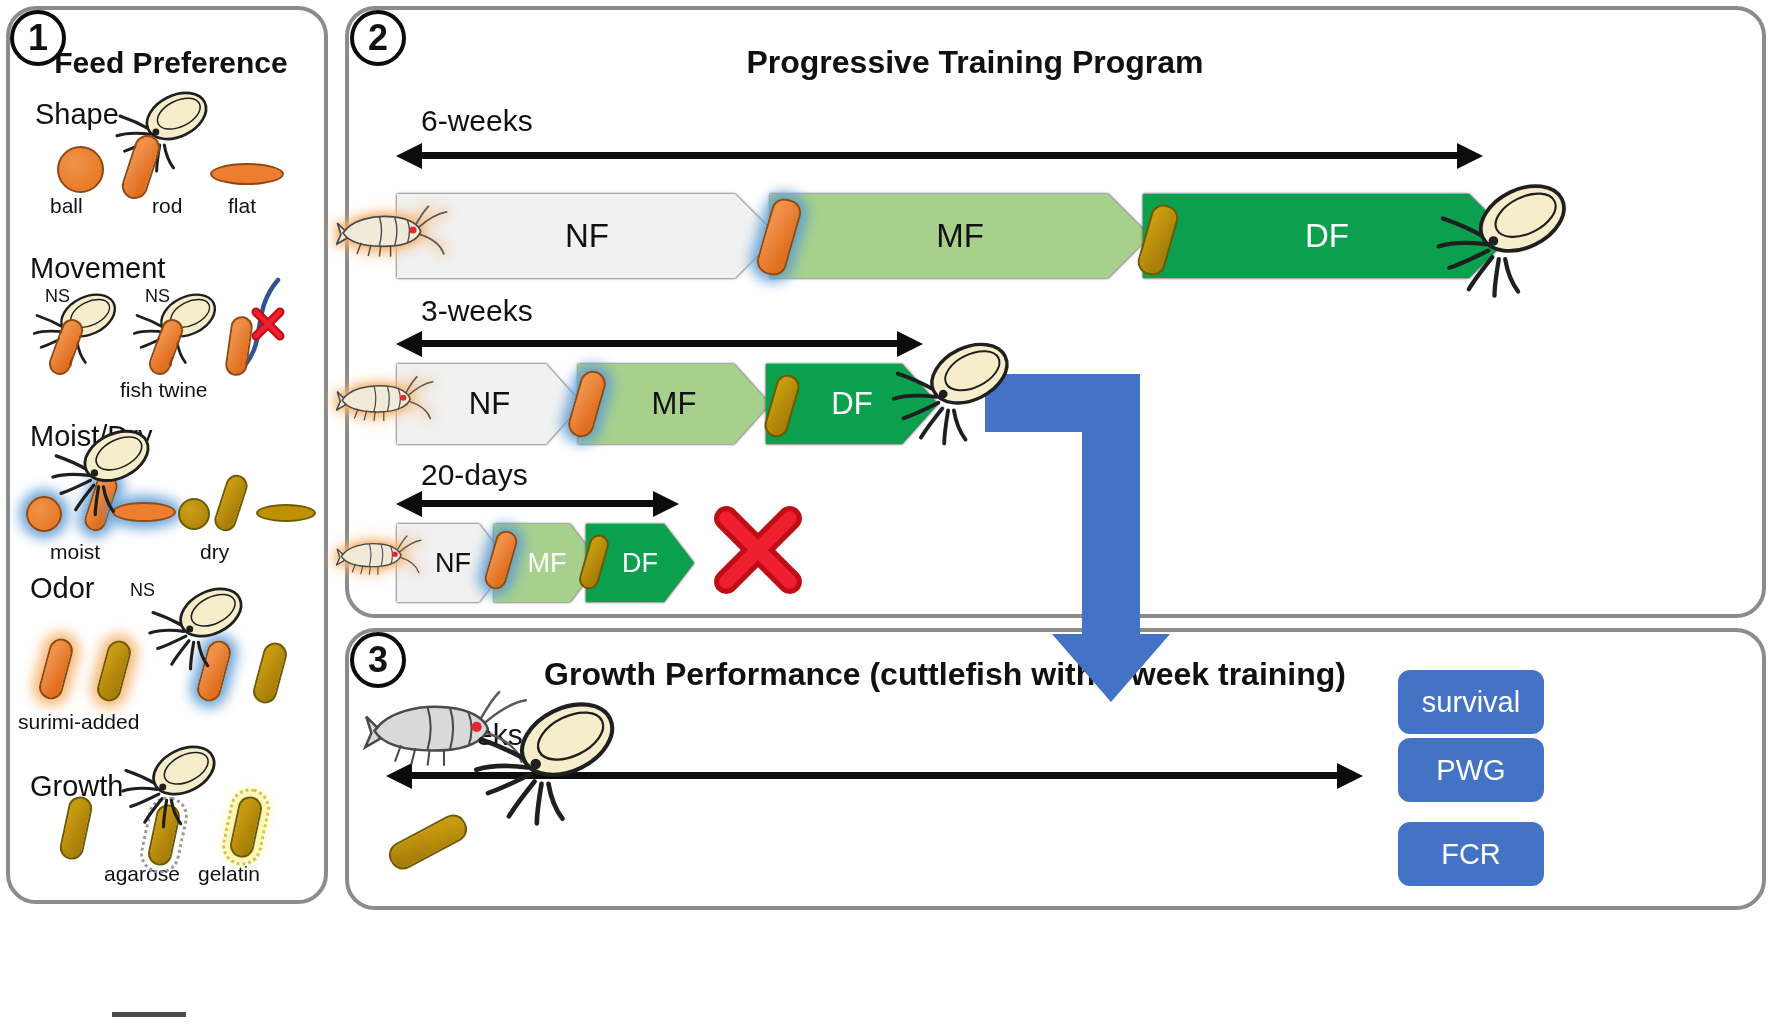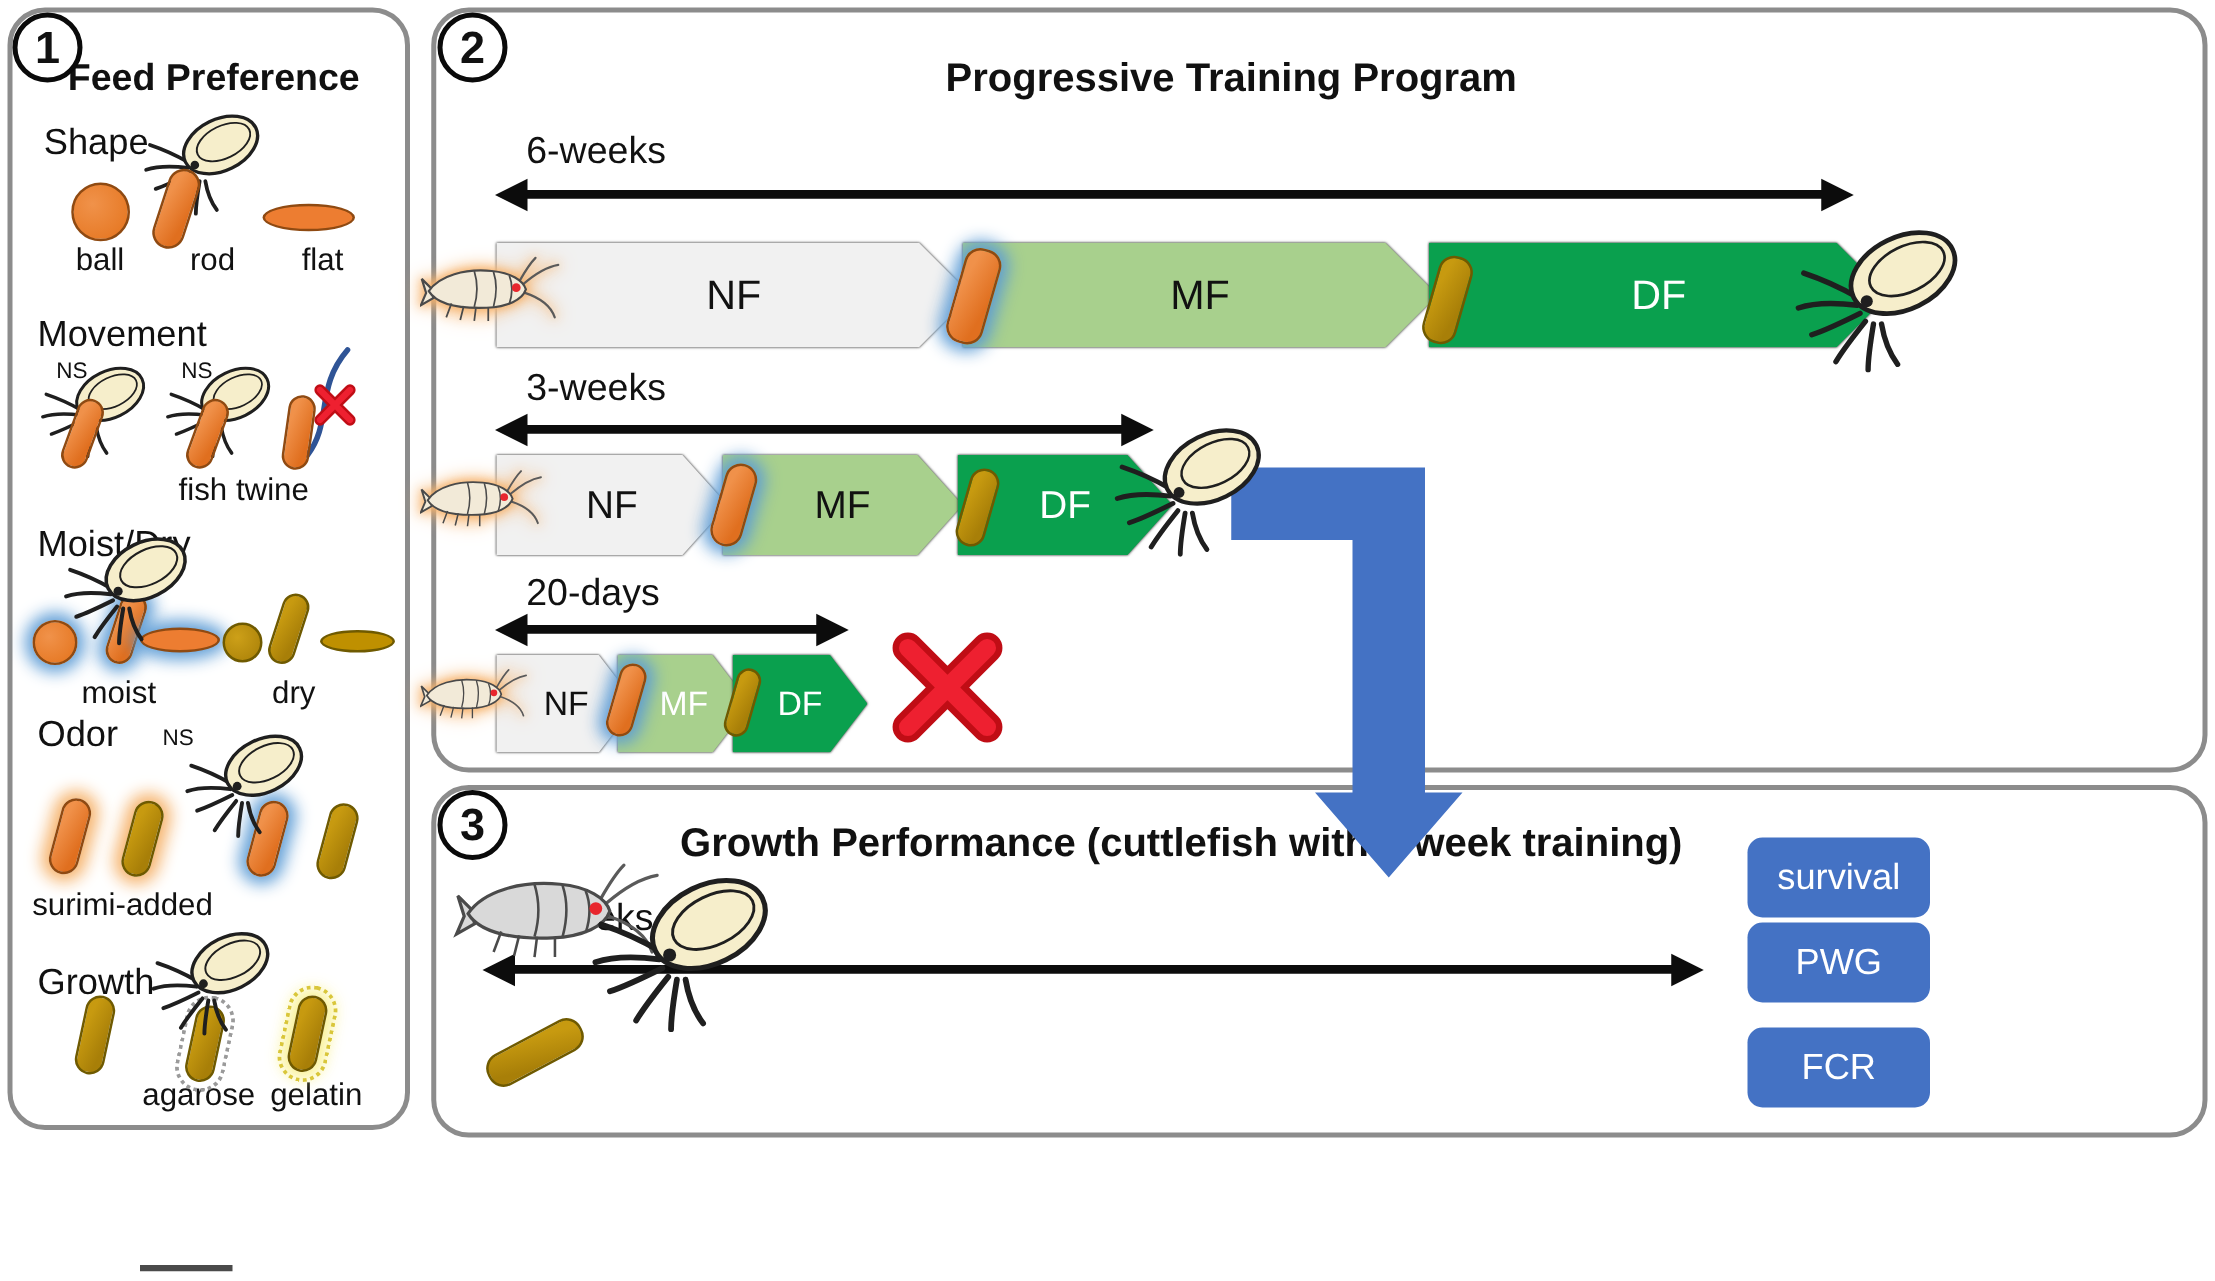--- a/index.html
+++ b/index.html
@@ -8,21 +8,21 @@
   .canvas { position:relative; width:1772px; height:1025px; background:#fff; overflow:hidden; }
   .abs { position:absolute; overflow:visible; }
 
   .panel { position:absolute; border:4px solid #8c8c8c; border-radius:30px; background:#fff; }
   .numcircle { position:absolute; width:56px; height:56px; border:4px solid #0a0a0a; border-radius:50%;
                background:#fff; display:flex; align-items:center; justify-content:center;
                font-size:36px; font-weight:700; z-index:6; }
   .ptitle { position:absolute; font-weight:700; font-size:32px; text-align:center; z-index:2; }
   .sec-label { position:absolute; font-size:29px;text-align:right; }
   .ns { position:absolute; font-size:18px; }
-  .caption { position:absolute; font-size:25px; text-align:center; }
+  .caption { position:absolute; font-size:21px; }
   .duration { position:absolute; font-size:30px; text-align:left; }
 
   
   .darrow { position:absolute; height:7px; background:#0c0c0c; }
   .darrow::before,.darrow::after { content:""; position:absolute; top:50%; margin-top:-13px;
      width:0; height:0; border-top:13px solid transparent; border-bottom:13px solid transparent; }
   .darrow::before { left:-25px; border-right:26px solid #0c0c0c; }
   .darrow::after  { right:-25px; border-left:26px solid #0c0c0c; }
 
   
@@ -98,21 +98,21 @@
     <div class="ptitle" style="left:40px;top:46px;width:262px;font-size:30px">Feed Preference</div>
 
     <div class="sec-label" style="left:35px;top:98px">Shape</div>
     <div class="ball orange" style="left:57px;top:146px;width:47px;height:47px"></div>
     <svg class="abs" style="left:112px;top:90px;width:100px;height:84px">
         <use href="#cuttlefish"></use>
       </svg>
     <div class="rod orange" style="left:128px;top:134px;width:26px;height:66px;transform:rotate(18deg)"></div>
     <div class="flat orange" style="left:210px;top:163px;width:74px;height:22px"></div>
     <div class="caption" style="left:50px;top:194px;width:60px">ball</div>
-    <div class="caption" style="left:140px;top:194px;width:60px">rod</div>
+    <div class="caption" style="left:152px;top:194px;width:60px">rod</div>
     <div class="caption" style="left:228px;top:194px;width:60px">flat</div>
 
     <div class="sec-label" style="left:30px;top:252px">Movement</div>
     <div class="ns" style="left:45px;top:286px">NS</div>
     <div class="ns" style="left:145px;top:286px">NS</div>
     <svg class="abs" style="left:30px;top:292px;width:90px;height:76px">
         <use href="#cuttlefish"></use>
       </svg>
     <div class="rod orange" style="left:55px;top:318px;width:22px;height:58px;transform:rotate(20deg)"></div>
     <svg class="abs" style="left:130px;top:292px;width:90px;height:76px">
@@ -160,21 +160,21 @@
     <div class="rod olive coat-yellow" style="left:234px;top:796px;width:24px;height:62px;transform:rotate(12deg)"></div>
     <div class="caption" style="left:104px;top:862px;width:110px">agarose</div>
     <div class="caption" style="left:198px;top:862px;width:110px">gelatin</div>
   </div>
 
   <div class="panel" style="left:345px;top:6px;width:1421px;height:612px"></div>
   <div>
     <div class="numcircle" style="left:350px;top:10px">
       <span>2</span>
     </div>
-    <div class="ptitle" style="left:400px;top:44px;width:1170px">Progressive Training Program</div>
+    <div class="ptitle" style="left:390px;top:44px;width:1170px">Progressive Training Program</div>
 
     <div class="duration" style="left:421px;top:104px;width:1037px">6-weeks</div>
     <div class="darrow" style="left:421px;top:152px;width:1037px"></div>
     <svg class="abs glow-shrimp" style="left:336px;top:192px;width:112px;height:86px;z-index:4;color:#f2ead8">
         <use href="#shrimp"></use>
       </svg>
     <div class="chev-wrap" style="left:397px;top:194px;width:380px;height:84px;--tip:42px">
       <div class="chev" style="background:#f1f1f1;font-size:33px">
           <span>NF</span>
         </div>

